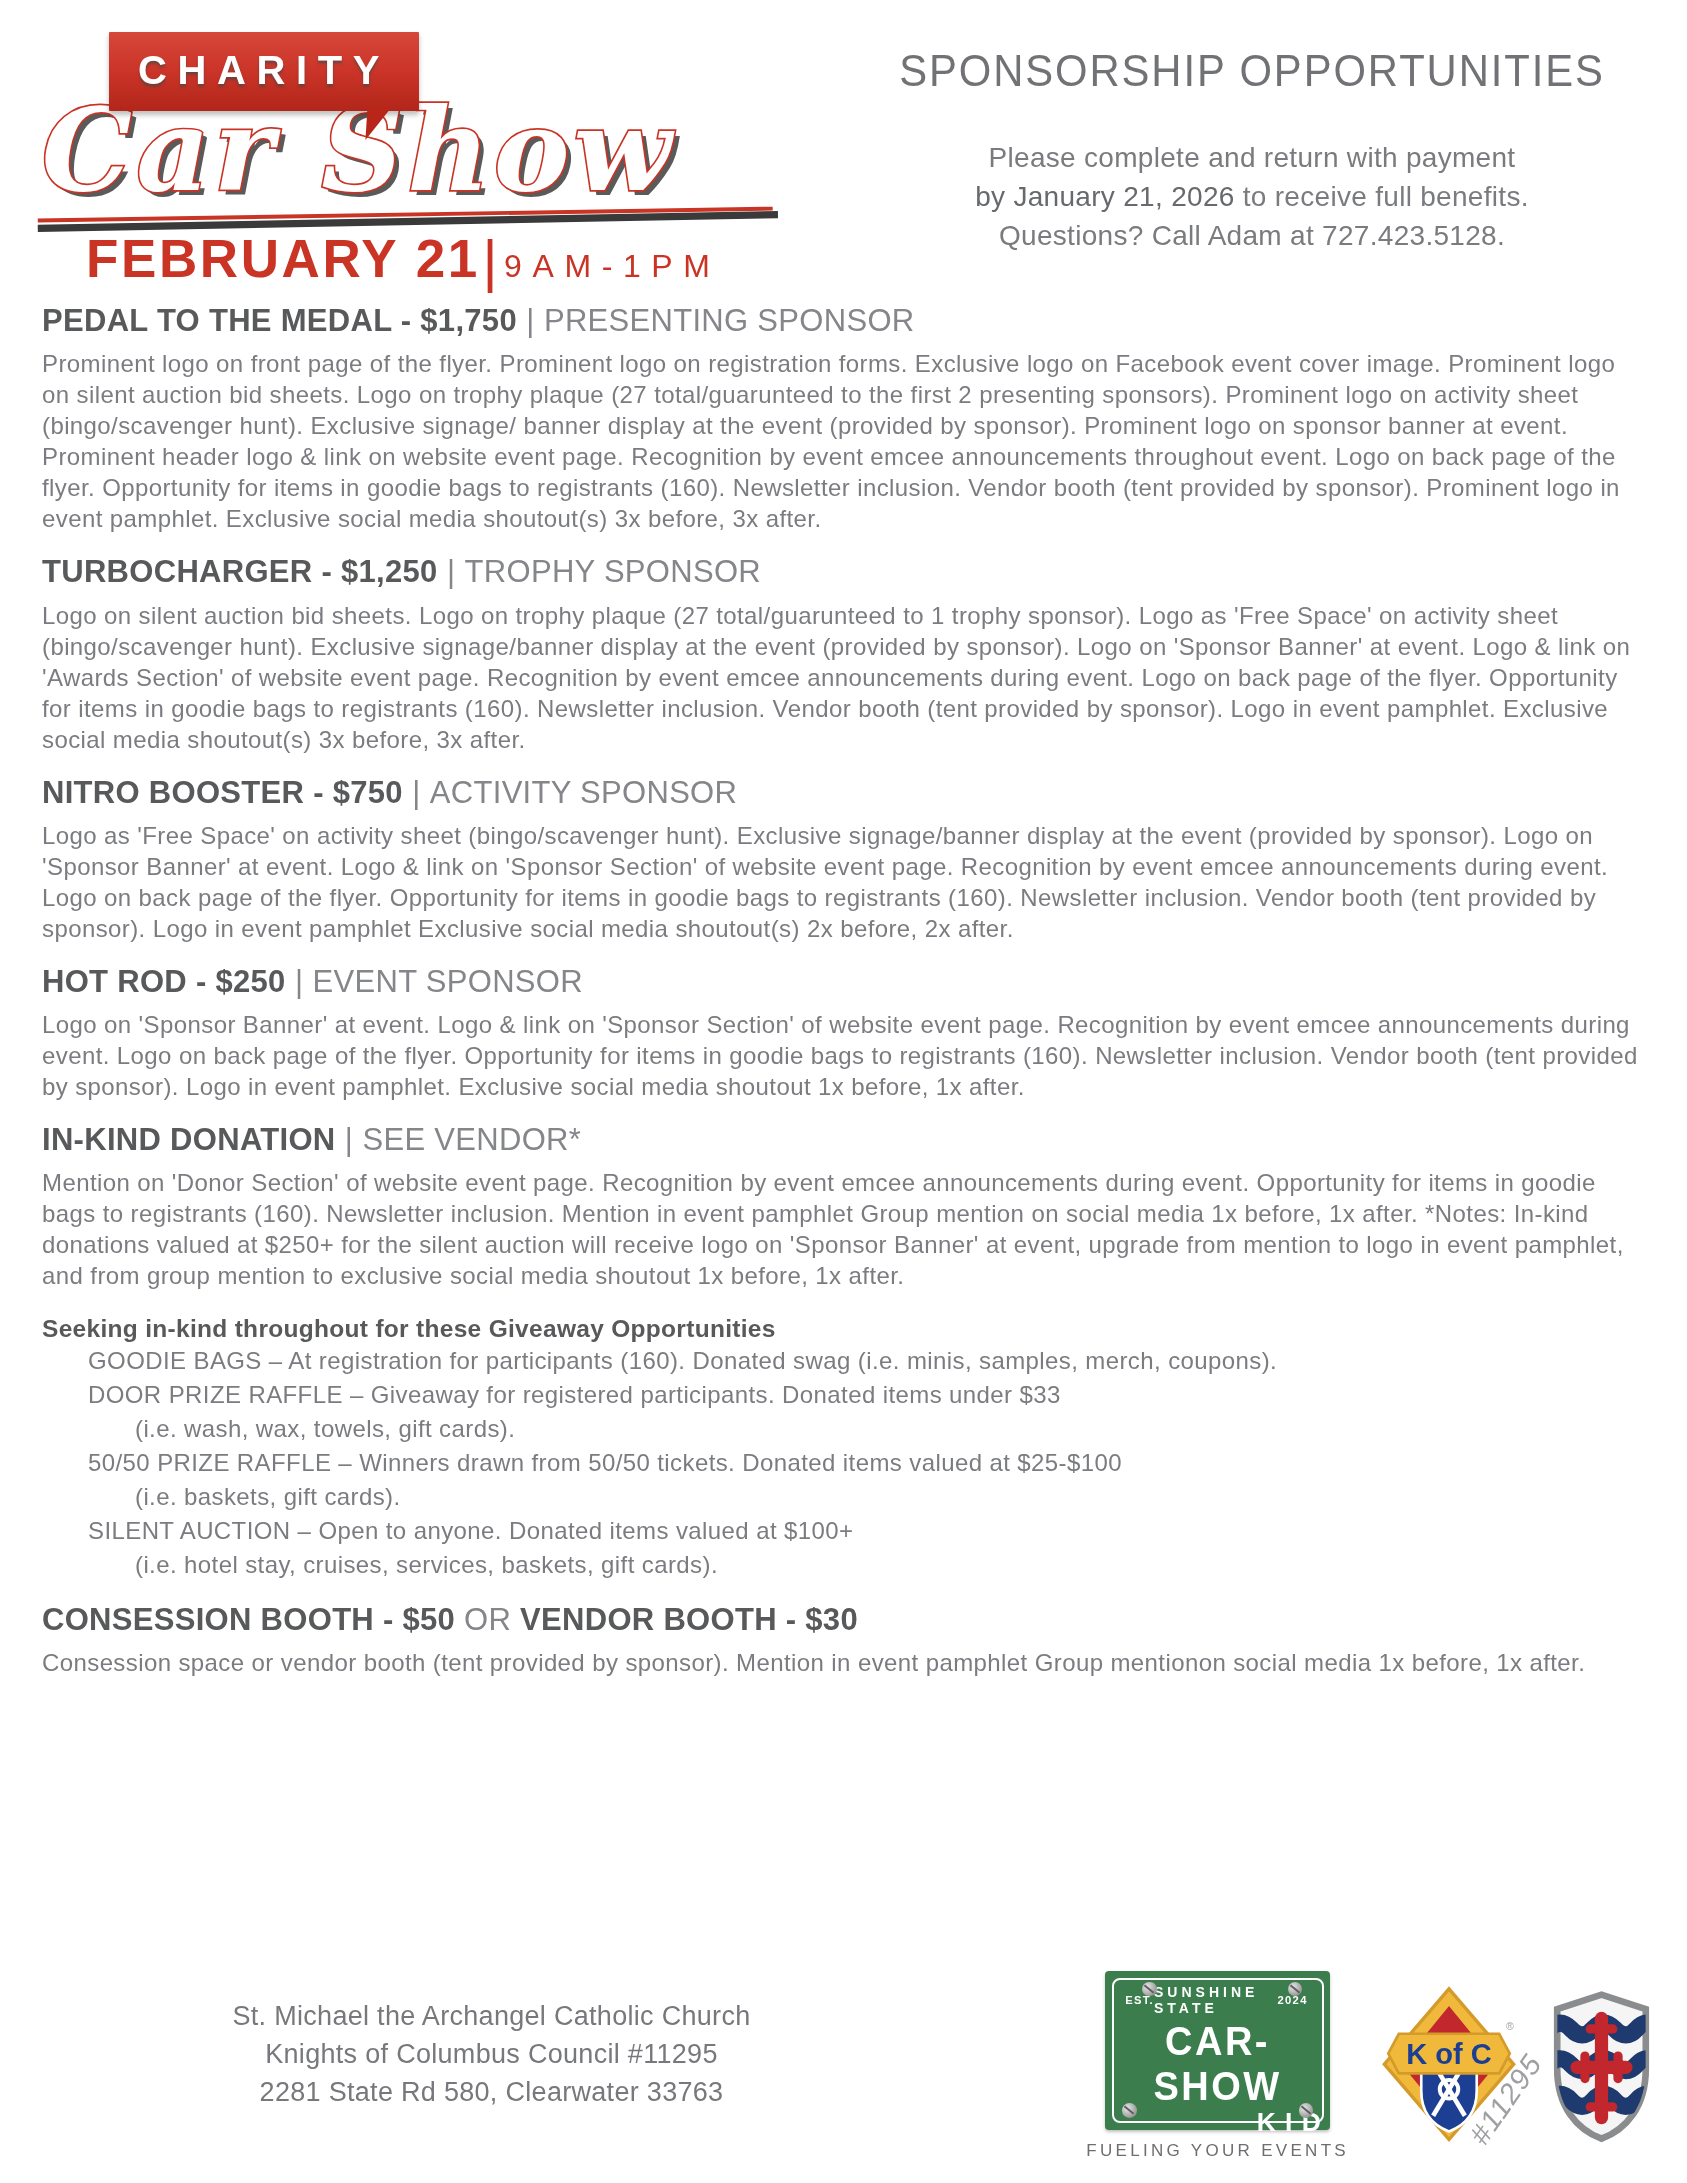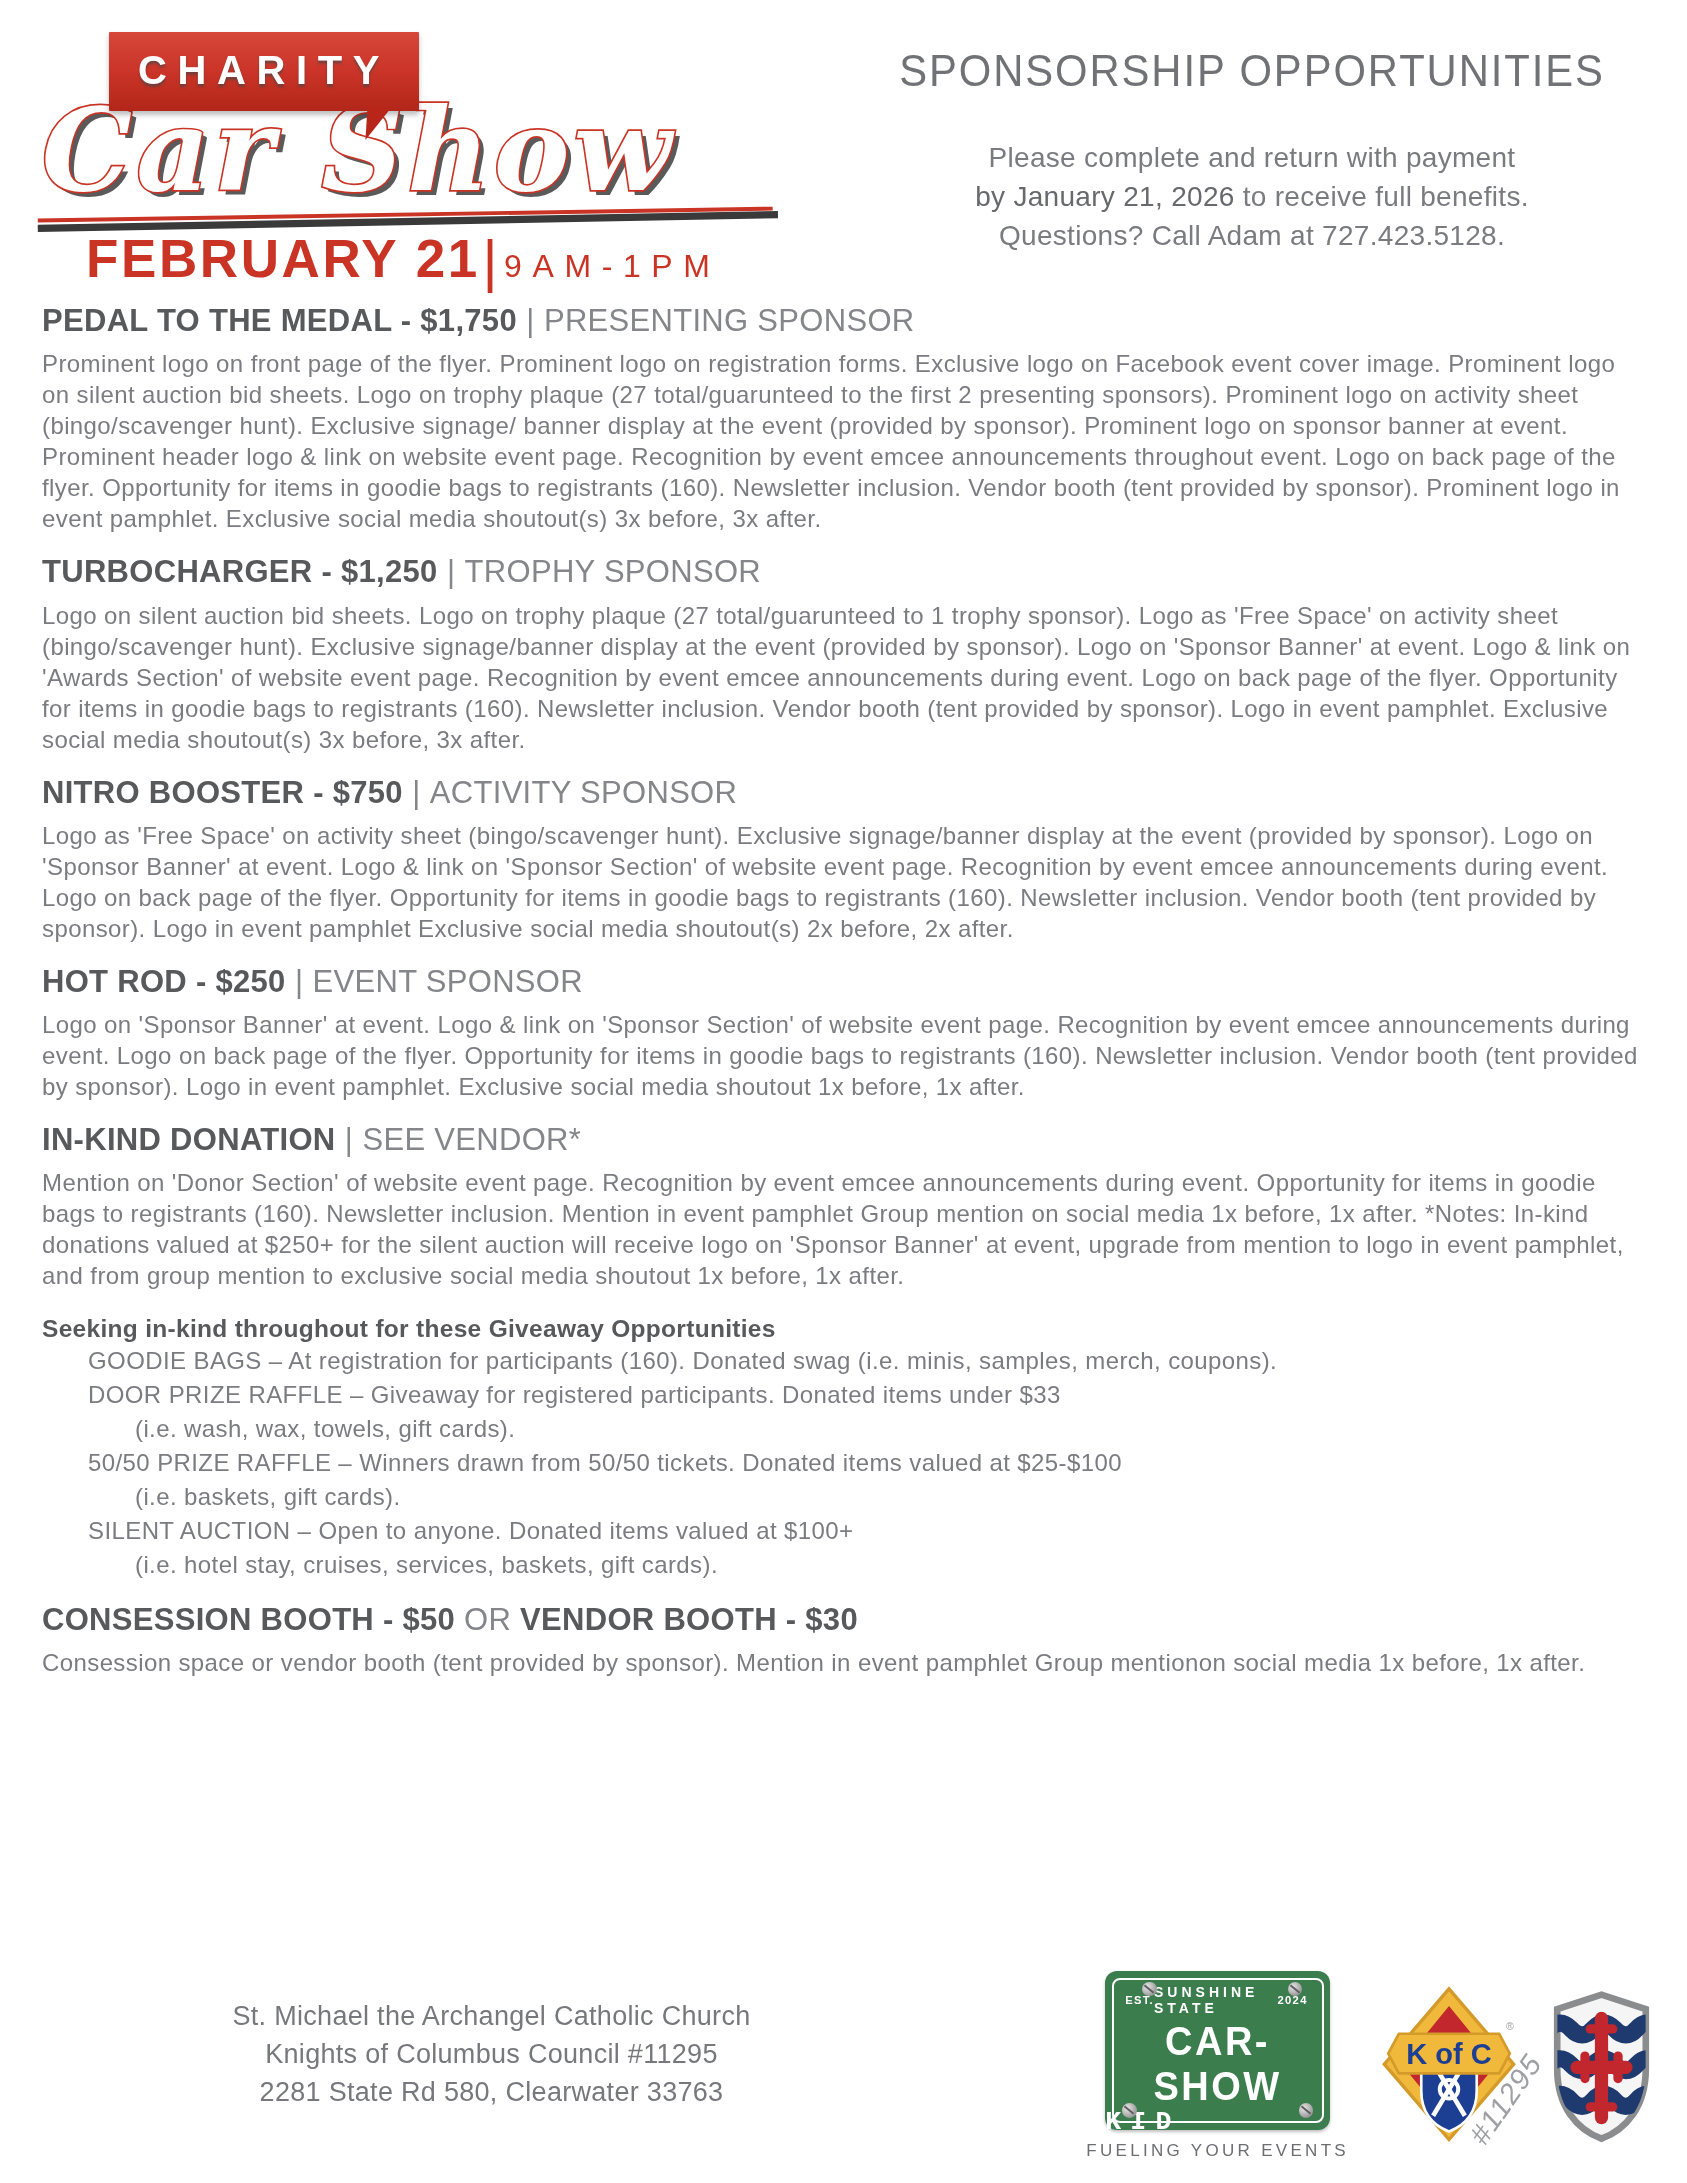--- a/index.html
+++ b/index.html
@@ -43,31 +43,31 @@
   .ind1{padding-left:46px;}
   .ind2{padding-left:93px;}
 
   
   .footer{position:absolute;left:42px;right:33px;bottom:22.5px;display:flex;align-items:flex-start;}
   .address{width:827px;margin-left:36px;margin-top:26.5px;text-align:center;
     font-size:27px;line-height:38px;color:#77787b;letter-spacing:0.3px;}
   .logos{margin-left:auto;display:flex;align-items:center;gap:30px;}
 
   .plate-wrap{display:flex;flex-direction:column;align-items:center;}
-  .plate{position:relative;width:225px;height:159px;background:#3c7d4e;border-radius:12px;
+  .plate{position:relative;width:225px;height:159px;background:#3c7d4e;border-radius:4px;
     box-shadow:0 2px 3.3px rgba(0,0,0,.25);}
   .plate-inner{position:absolute;inset:6.6px;border:2.6px solid #ffffff;border-radius:8px;}
   .plate-top{display:flex;justify-content:space-between;align-items:center;
     padding:13.2px 22.5px 0 20px;color:#fff;}
   .plate-est,.plate-year{font-size:11.2px;letter-spacing:1.3px;font-weight:700;}
   .plate-state{font-size:14px;letter-spacing:4px;font-weight:700;}
   .plate-main{margin-top:2.6px;text-align:center;color:#fff;font-weight:700;font-size:40px;
     letter-spacing:2.6px;transform:scaleX(.95);}
-  .plate-kid{margin-top:-1.3px;text-align:left;color:#fff;font-weight:700;font-size:26.5px;
-    letter-spacing:9.3px;font-family:Liberation Mono, monospace;}
+  .plate-kid{margin-top:-1.3px;text-align:right;color:#fff;font-weight:700;font-size:26.5px;
+    letter-spacing:9.3px;}
   .screw{position:absolute;width:14.6px;height:14.6px;border-radius:50%;
     background:radial-gradient(circle at 35% 35%,#e8e8e8,#9a9a9a 70%,#6f6f6f);}
   .screw::after{content:"";position:absolute;left:1.3px;top:6px;width:12px;height:2px;
     background:#5f5f5f;transform:rotate(40deg);}
   .screw.tl{left:37px;top:10.6px;} .screw.tr{right:28px;top:10.6px;}
   .screw.bl{left:17px;bottom:12px;} .screw.br{right:17px;bottom:12px;}
   .plate-tagline{margin-top:10.6px;font-size:17px;letter-spacing:3.3px;color:#6d6e71;white-space:nowrap;}
 
   .kofc{position:relative;width:140px;height:159px;}
   .kofc-num{position:absolute;right:-38px;bottom:29px;transform:rotate(-55deg);

